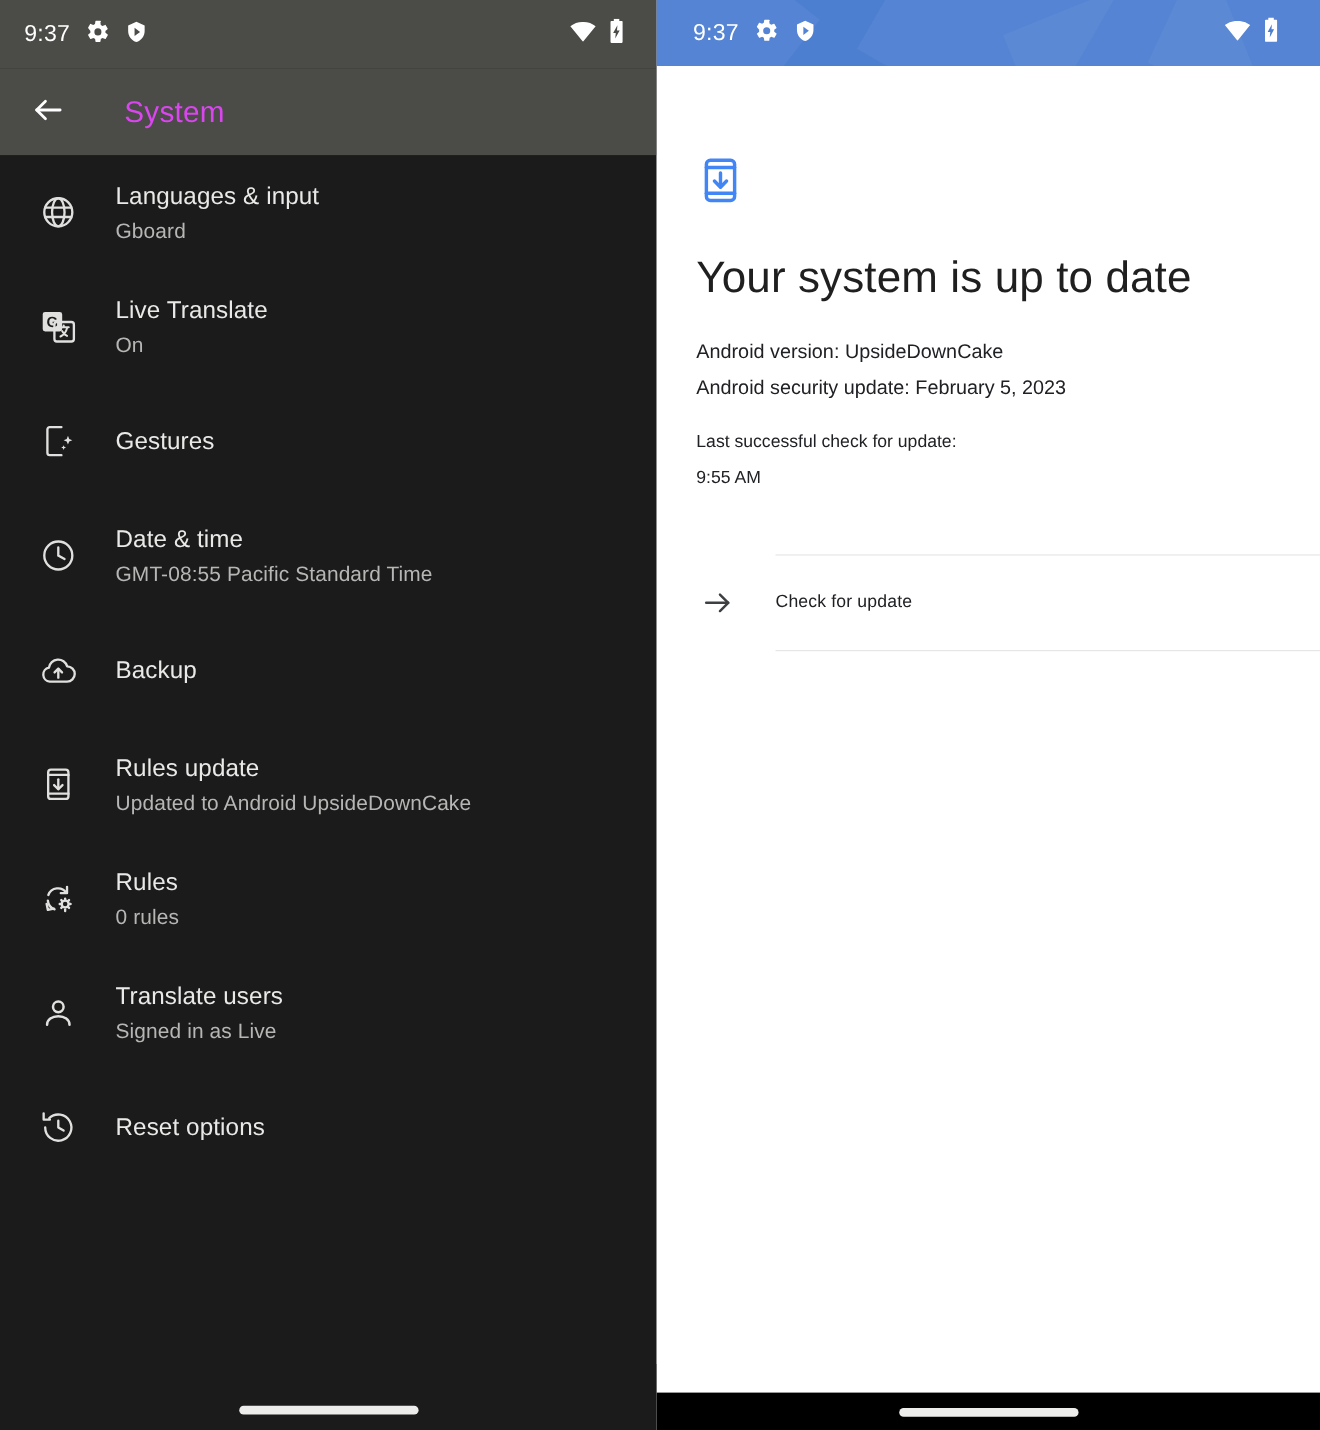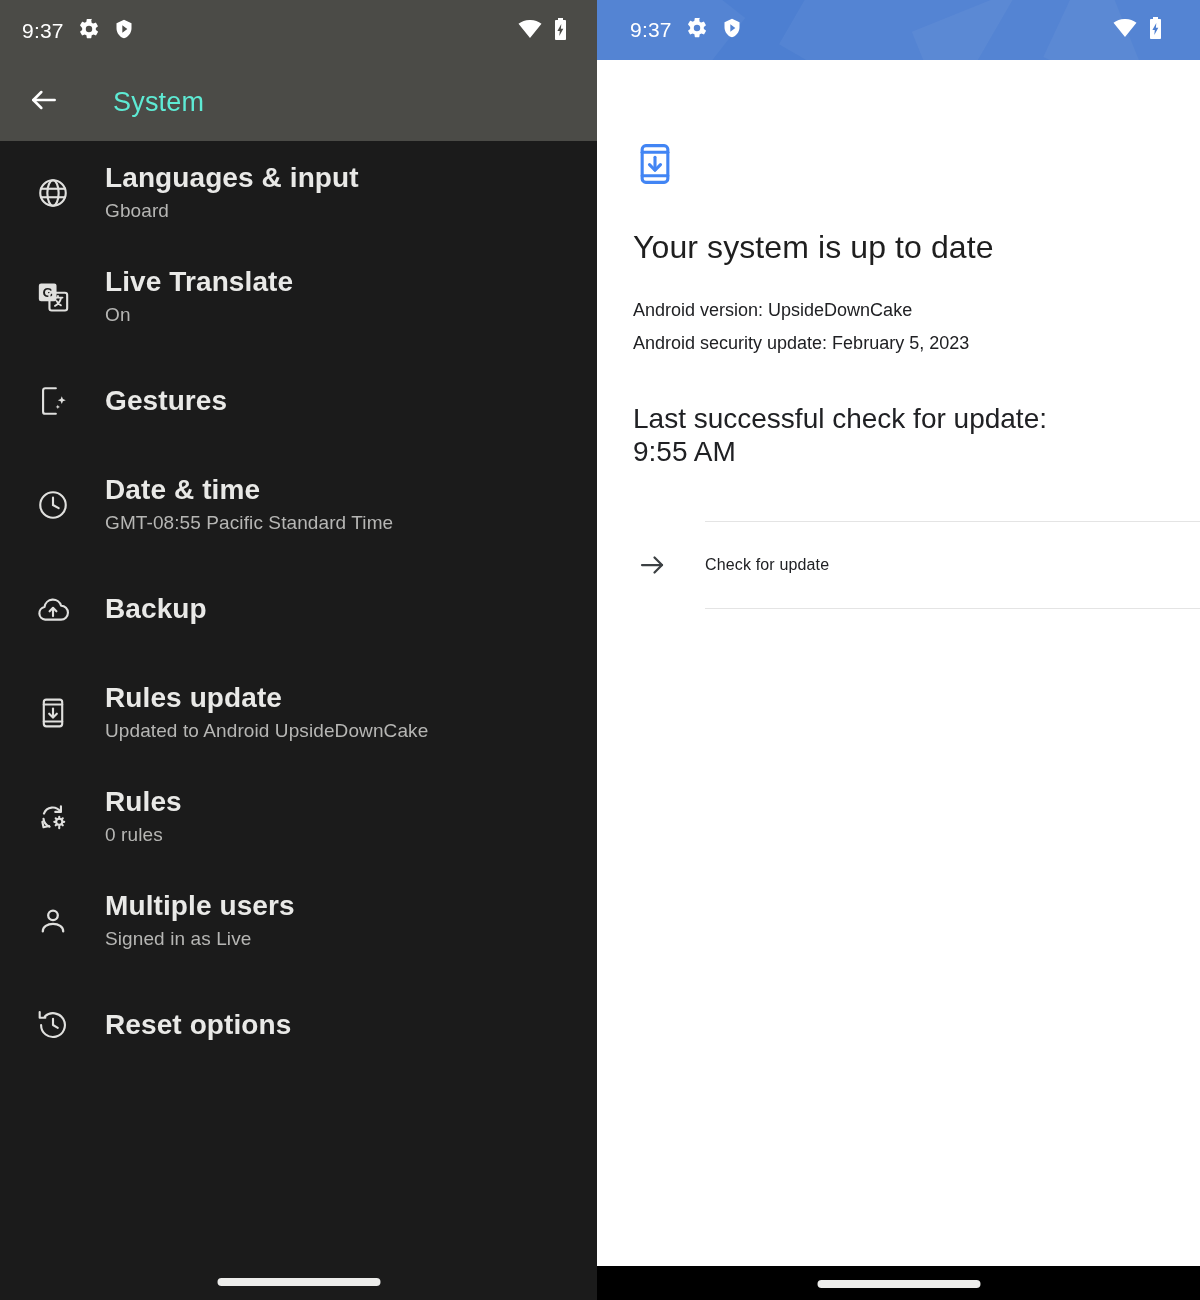--- a/index.html
+++ b/index.html
@@ -37,37 +37,37 @@
   }
   .sb-icon { display:block; }
 
   .back-arrow {
     position:absolute; left:24px; top:82px; width:40px; height:40px;
     display:flex; align-items:center; justify-content:center;
   }
   .appbar-title {
     position:absolute; left:113px; top:82px; height:40px;
     display:flex; align-items:center;
-    color:#5eead4; font-size:27px; font-weight:400; letter-spacing:.2px;
+    color:#d946ef; font-size:27px; font-weight:400; letter-spacing:.2px;
   }
 
   .settings-list {
     position:absolute; left:0; top:141px; width:597px;
   }
   .setting-row {
     position:relative; display:flex; align-items:center;
     height:104px; padding-left:32px;
   }
   .setting-icon {
     width:42px; min-width:42px; display:flex;
     align-items:center; justify-content:center;
   }
   .setting-text { margin-left:31px; }
   .setting-title {
-    color:#e9e9e7; font-size:28px; font-weight:700;
+    color:#e9e9e7; font-size:22px; font-weight:400;
     line-height:32px; letter-spacing:.1px;
   }
   .setting-sub {
     color:#b6b6b4; font-size:19px; font-weight:400;
     line-height:26px; margin-top:4px; letter-spacing:.1px;
   }
   .no-sub .setting-title { line-height:34px; }
 
   .l-gesture-area {
     position:absolute; left:0; bottom:0; width:597px; height:60px;
@@ -102,29 +102,29 @@
   }
   .r-sb-right {
     position:absolute; right:38px; top:0; height:60px;
     display:flex; align-items:center; gap:12px; z-index:2;
   }
 
   .r-content { position:absolute; left:0; top:60px; width:603px; }
   .update-icon { margin-left:36px; margin-top:82px; }
   .update-heading {
     margin-left:36px; margin-top:39px;
-    color:#1f1f1f; font-size:32px; font-weight:400; letter-spacing:.1px;
+    color:#1f1f1f; font-size:40px; font-weight:400; letter-spacing:.1px;
   }
   .update-para {
     margin-left:36px; margin-top:28px;
     color:#202124; font-size:18px; font-weight:400; line-height:33px;
   }
   .update-para2 {
-    margin-left:36px; margin-top:42px;
-    color:#202124; font-size:28px; font-weight:400; line-height:33px;
+    margin-left:36px; margin-top:16px;
+    color:#202124; font-size:16px; font-weight:400; line-height:33px;
   }
 
   .check-block { margin-top:53px; position:relative; }
   .divider {
     height:1px; background:#e4e4e4; margin-left:108px;
   }
   .check-row {
     display:flex; align-items:center; height:86px;
   }
   .check-arrow {
@@ -299,21 +299,21 @@
       </div>
 
       <div class="setting-row">
         <div class="setting-icon">
           <svg width="34" height="34" viewBox="0 0 24 24" fill="none" stroke="#e0e0de" stroke-width="1.6" stroke-linecap="round">
               <circle cx="12" cy="8" r="3.4"></circle>
               <path d="M4.8 19.4c0-3.3 3.2-5.4 7.2-5.4s7.2 2.1 7.2 5.4"></path>
             </svg>
         </div>
         <div class="setting-text">
-          <div class="setting-title">Multiple users</div>
+          <div class="setting-title">Translate users</div>
           <div class="setting-sub">Signed in as Live</div>
         </div>
       </div>
 
       <div class="setting-row no-sub">
         <div class="setting-icon">
           <svg width="34" height="34" viewBox="0 0 24 24" fill="none" stroke="#e0e0de" stroke-width="1.5" stroke-linecap="round" stroke-linejoin="round">
               <path d="M3.6 12a8.4 8.4 0 1 0 2.6-6"></path>
               <polyline points="2.6,2.9 2.6,6.9 6.6,6.9"></polyline>
               <polyline points="12,7.6 12,12 15.4,14"></polyline>

